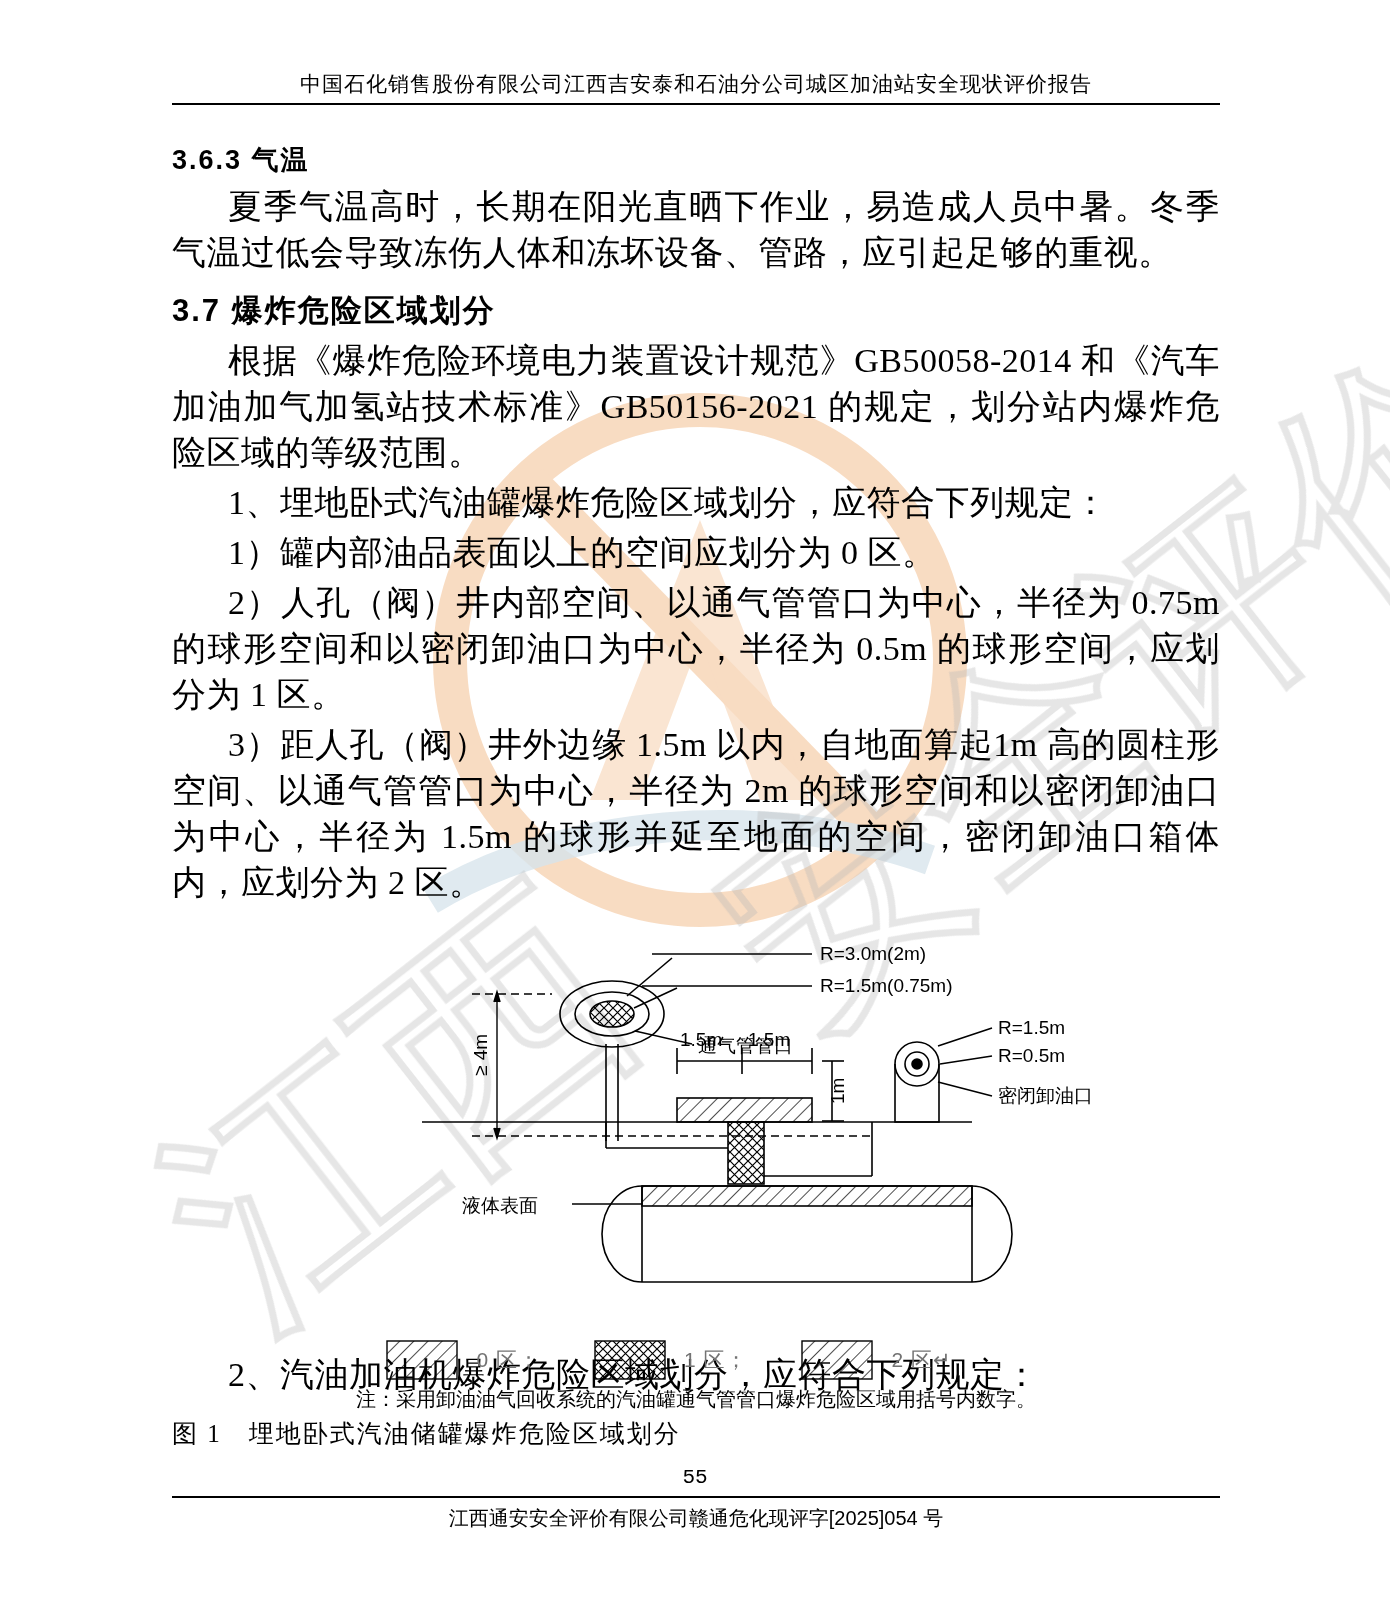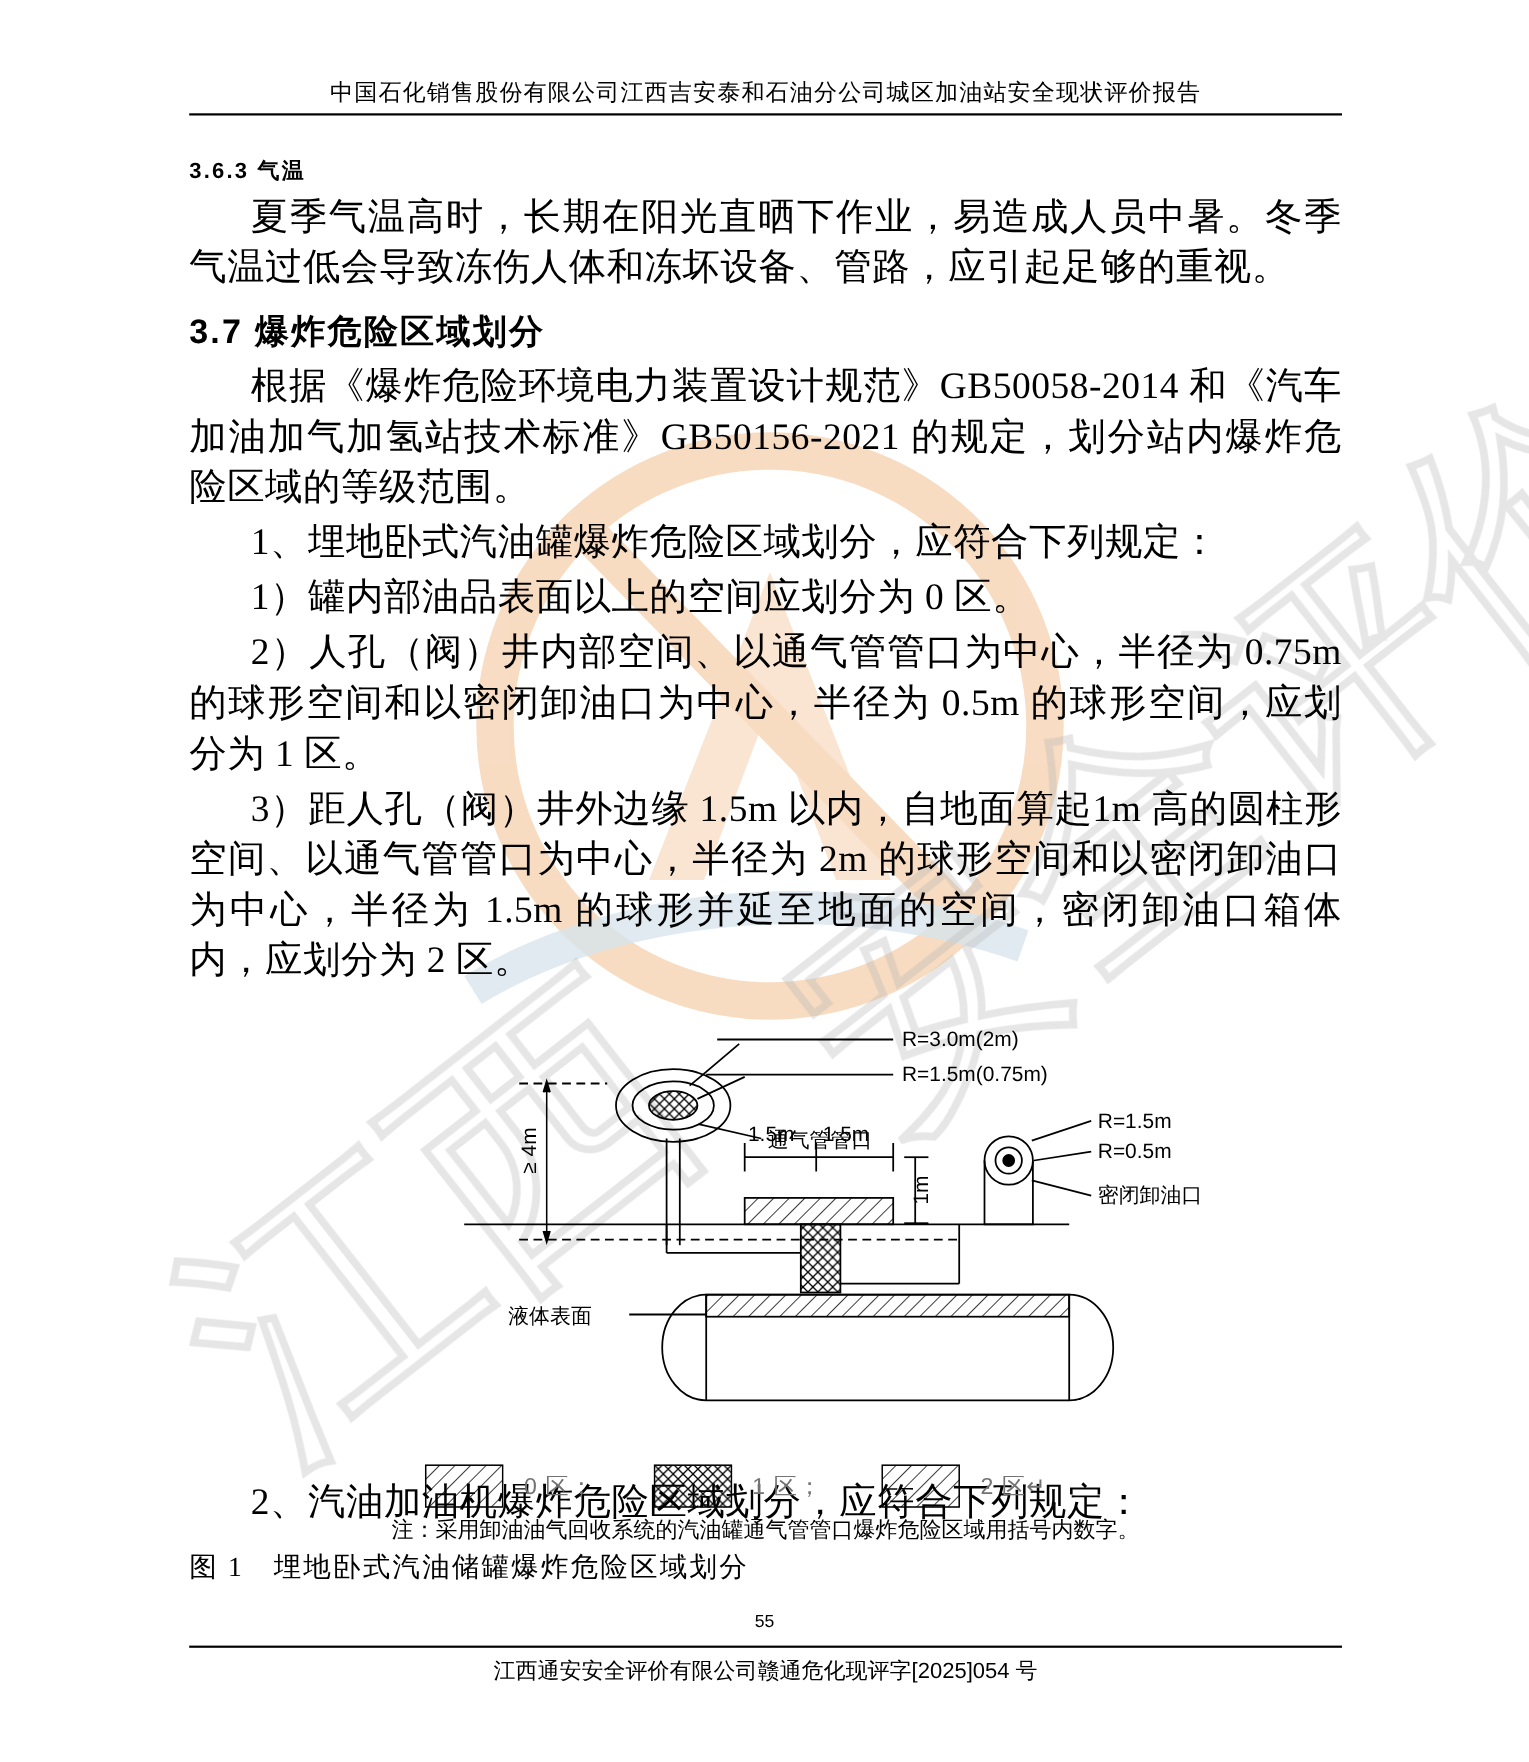--- a/index.html
+++ b/index.html
@@ -63,21 +63,21 @@
     z-index: 2;
   }
   h2.sec {
     font-family: "Liberation Sans", sans-serif;
     font-size: 31px;
     font-weight: bold;
     margin: 14px 0 6px 0;
     letter-spacing: 2px;
   }
   h2.sec.sec-small {
-    font-size: 20px;
+    font-size: 27px;
     margin-top: 24px;
   }
   p.para {
     font-size: 34px;
     line-height: 46px;
     margin: 4px 0 4px 0;
     text-indent: 56px;
     text-align: justify;
     letter-spacing: 0.5px;
   }
@@ -105,22 +105,22 @@
     margin-top: 4px;
     letter-spacing: 2px;
   }
 
   
   .page-number {
     position: absolute;
     left: 0; right: 0;
     top: 1466px;
     text-align: center;
-    font-size: 16px;
-    font-family: Liberation Sans, sans-serif;
+    font-size: 21px;
+    font-family: Liberation Mono, monospace;
     z-index: 2;
   }
   .footer-rule {
     position: absolute;
     left: 172px;
     top: 1496px;
     width: 1048px;
     height: 0;
     border-top: 2px solid #000;
     z-index: 2;

